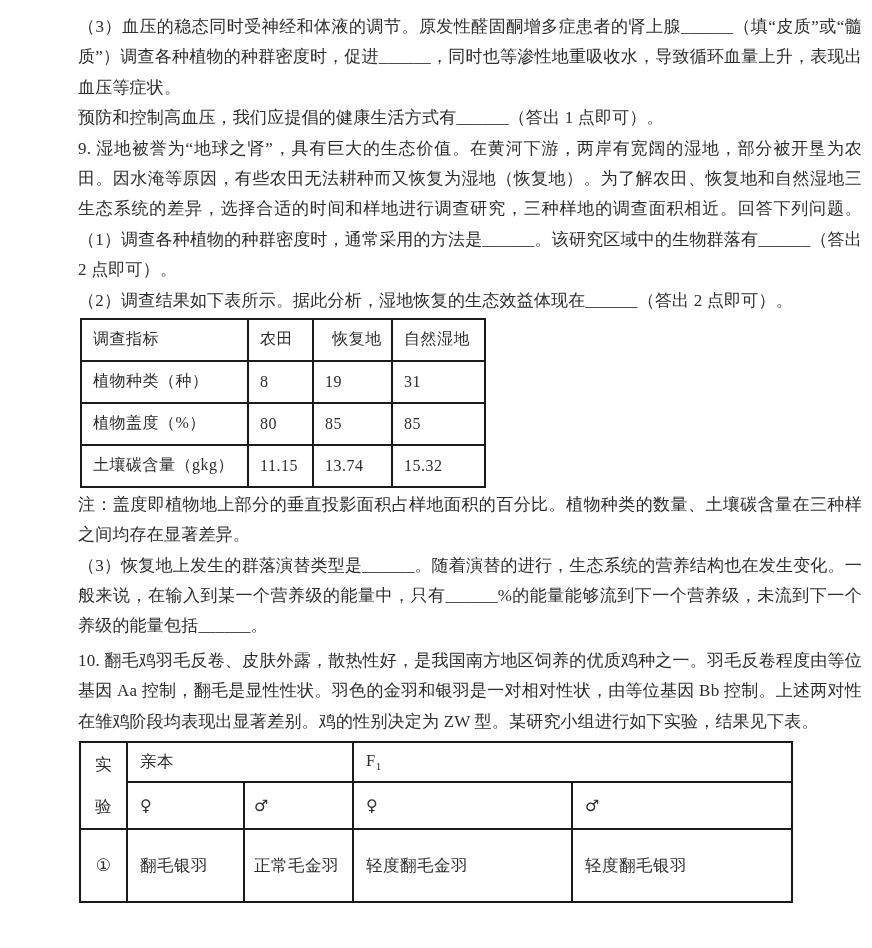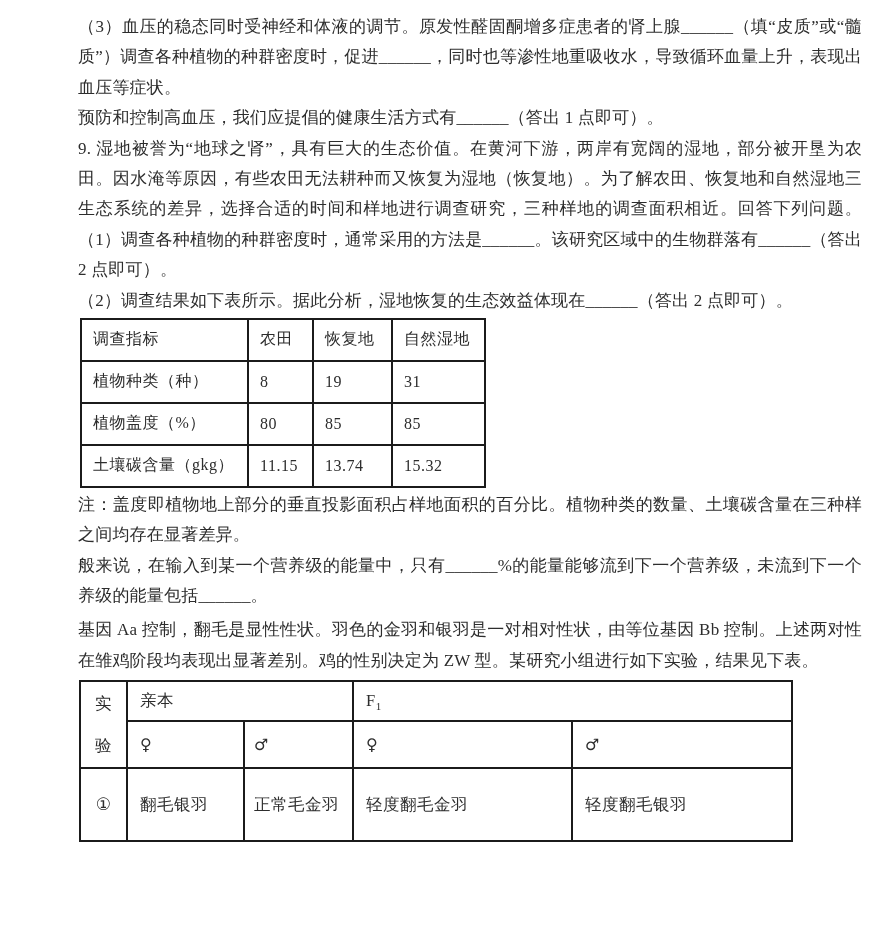--- a/index.html
+++ b/index.html
@@ -29,21 +29,21 @@
     height:40px;
     vertical-align:middle;
     font-size:16px;
     padding:0 2px 0 11px;
     letter-spacing:0.5px;
     overflow:hidden;
     white-space:nowrap;
   }
   .t1 .w0 { width:152px; }
   .t1 .w1 { width:50px; }
-  .t1 .w2 { width:64px; }
+  .t1 .w2 { width:64px;text-align:center; }
   .t1 .w3 { width:78px;margin-left:32px; }
 
   .gap-q10 { height:4px; }
 
   
   .t2 { margin:4px 0 0 1px; }
   .t2 td {
     border:2px solid #1b1b1b;
     vertical-align:middle;
     font-size:16.5px;
@@ -104,25 +104,27 @@
       <td>土壤碳含量（gkg）</td>
       <td>11.15</td>
       <td>13.74</td>
       <td>15.32</td>
     </tr>
   </tbody>
     </table>
 
   <div class="line j">注：盖度即植物地上部分的垂直投影面积占样地面积的百分比。植物种类的数量、土壤碳含量在三种样地</div>
   <div class="line">之间均存在显著差异。</div>
+  <div class="line j">（3）恢复地上发生的群落演替类型是______。随着演替的进行，生态系统的营养结构也在发生变化。一</div>
   <div class="line j">般来说，在输入到某一个营养级的能量中，只有______%的能量能够流到下一个营养级，未流到下一个营</div>
   <div class="line">养级的能量包括______。</div>
 
   <div class="gap-q10"></div>
 
+  <div class="line j">10. 翻毛鸡羽毛反卷、皮肤外露，散热性好，是我国南方地区饲养的优质鸡种之一。羽毛反卷程度由等位</div>
   <div class="line j">基因 Aa 控制，翻毛是显性性状。羽色的金羽和银羽是一对相对性状，由等位基因 Bb 控制。上述两对性状</div>
   <div class="line">在雏鸡阶段均表现出显著差别。鸡的性别决定为 ZW 型。某研究小组进行如下实验，结果见下表。</div>
 
   <table class="t2">
     <tbody>
         <tr class="r1">
       <td class="cexp vstack" rowspan="2">
         <div>实</div>
         <div>验</div>
       </td>

